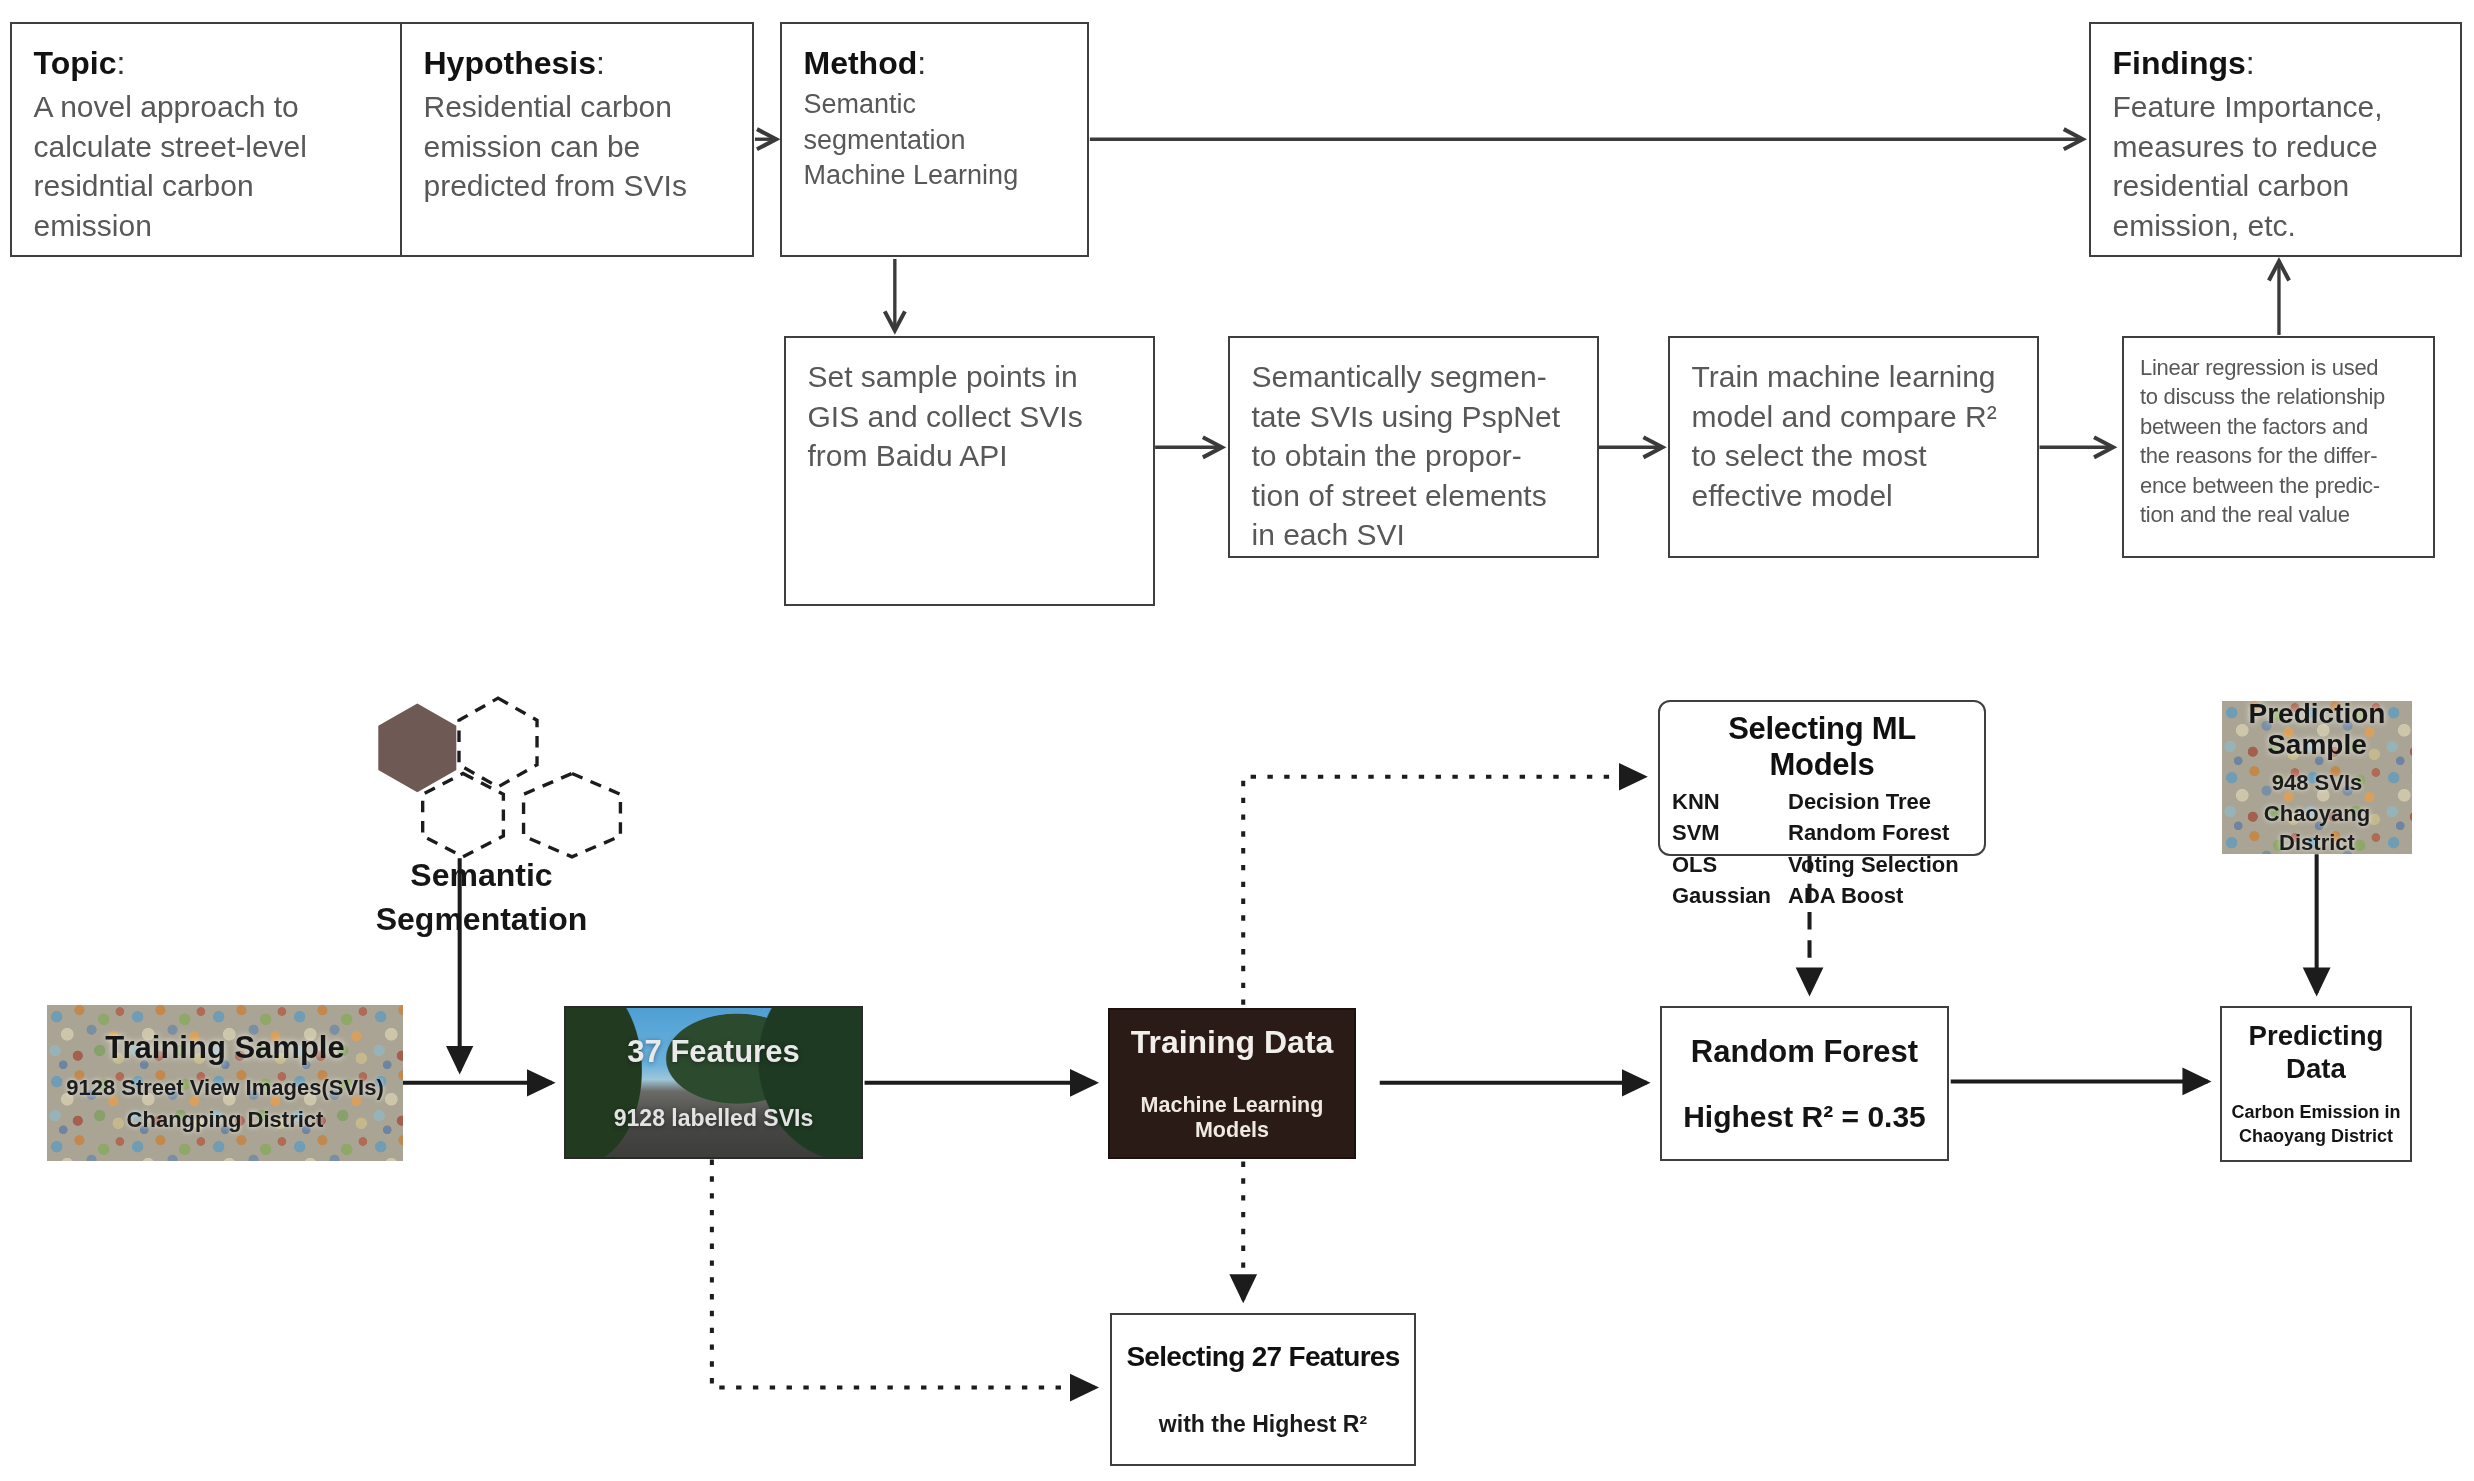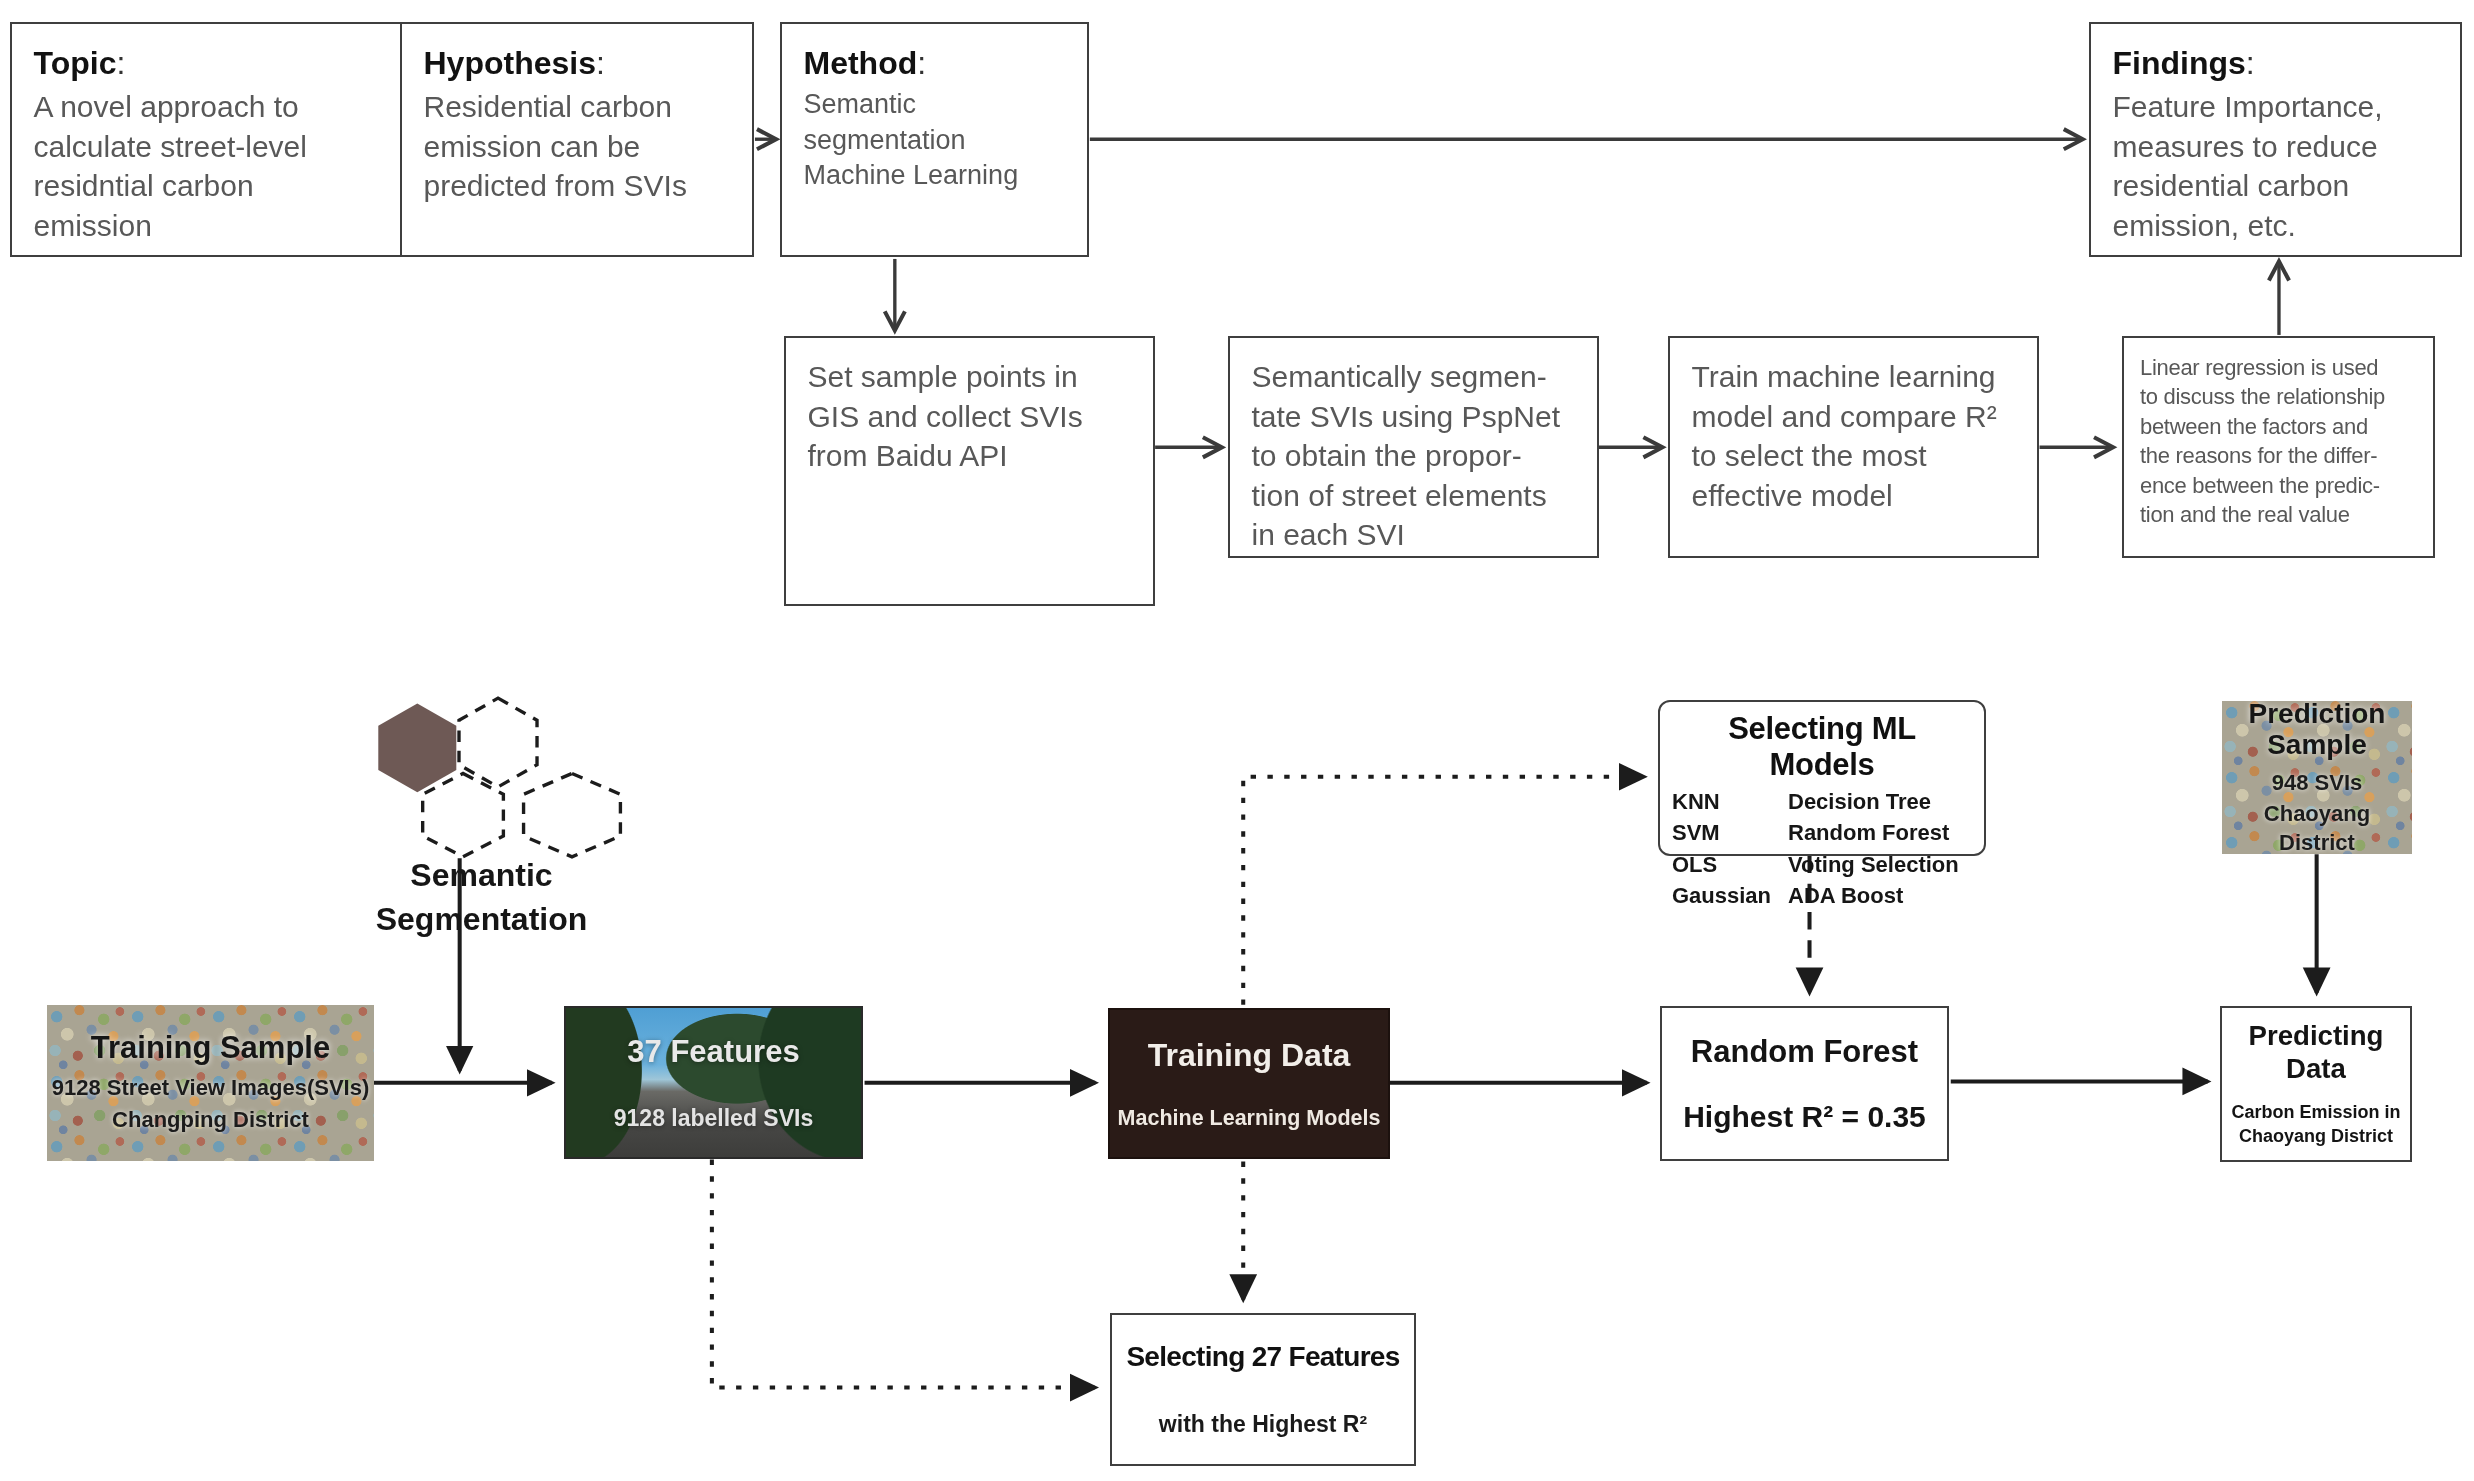--- a/index.html
+++ b/index.html
@@ -169,32 +169,32 @@
 to discuss the relationship
 between the factors and
 the reasons for the differ-
 ence between the predic-
 tion and the real value</div>
   </div>
 
   <div class="seglabel" style="left:330px;top:853px;width:303px;">Semantic
 Segmentation</div>
 
-  <div class="node mosaic" style="left:47px;top:1005px;width:327px;height:156px;">
+  <div class="node mosaic" style="left:47px;top:1005px;width:356px;height:156px;">
     <div class="mtitle">Training Sample</div>
     <div class="mline">9128 Street View Images(SVIs)</div>
     <div class="mline" style="margin-top:4px;">Changping District</div>
   </div>
 
   <div class="node photo" style="left:564px;top:1006px;width:299px;height:153px;">
     <div class="ptitle">37 Features</div>
     <div class="psub">9128 labelled SVIs</div>
   </div>
 
-  <div class="node dark" style="left:1108px;top:1008px;width:282px;height:151px;">
+  <div class="node dark" style="left:1108px;top:1008px;width:248px;height:151px;">
     <div class="dtitle">Training Data</div>
     <div class="dsub">Machine Learning Models</div>
   </div>
 
   <div class="box mlbox" style="left:1658px;top:700px;width:328px;height:156px;">
     <div class="mltitle">Selecting ML Models</div>
     <div class="mlrow">
       <div class="mlleft">KNN</div>
       <div class="mlright">Decision Tree</div>
     </div>

